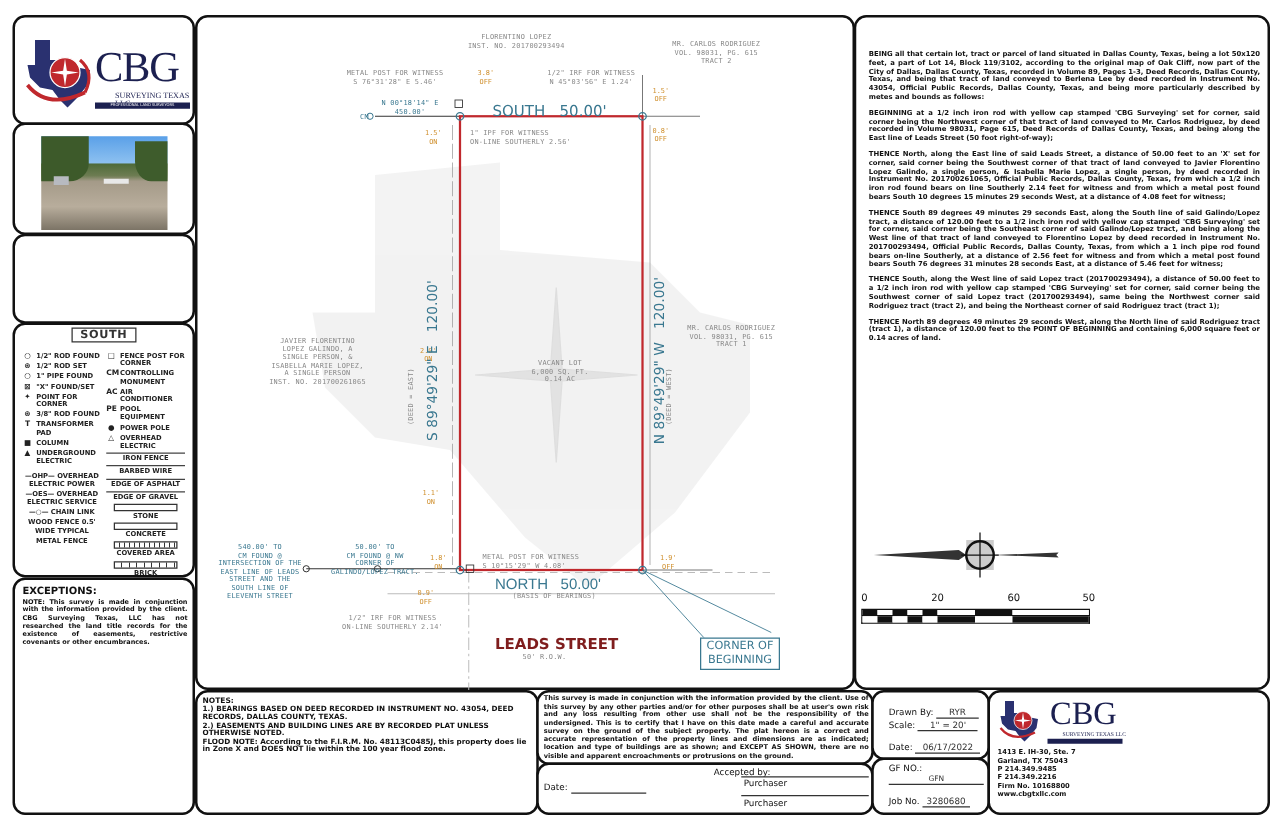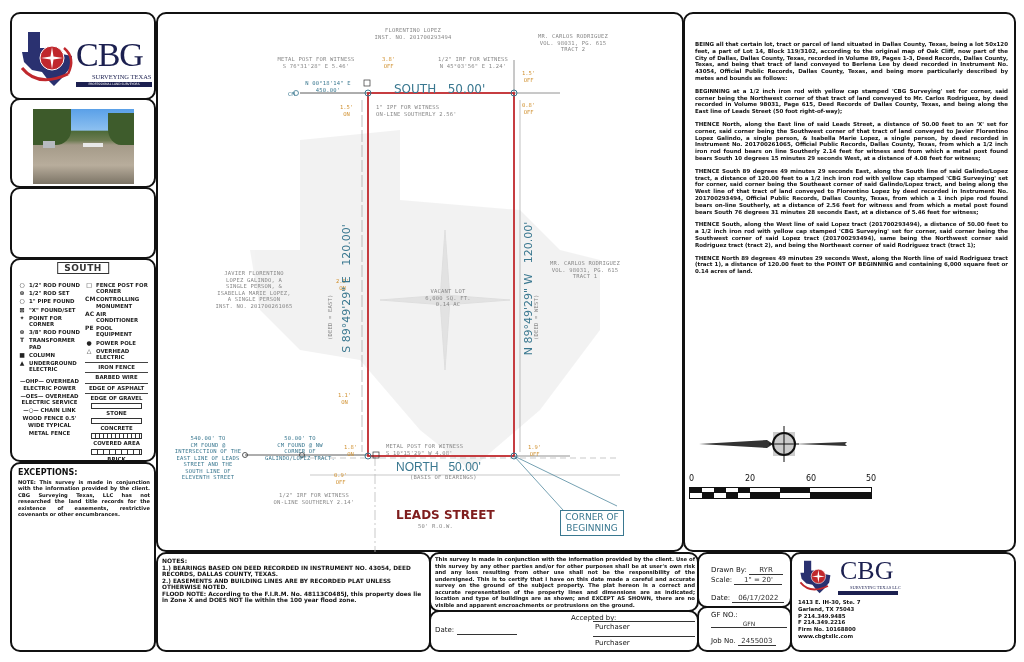--- a/index.html
+++ b/index.html
@@ -373,21 +373,21 @@
 </div>
 
 <div class="box" style="left:697px;top:552px;width:95px;height:56px;">
   <div style="position:absolute;left:12px;top:12px;font-size:7px;"><span>Drawn By:</span> <span class="line-field" style="width:34px;">RYR</span></div>
   <div style="position:absolute;left:12px;top:22px;font-size:7px;"><span>Scale:</span> <span class="line-field" style="width:48px;">1" = 20'</span></div>
   <div style="position:absolute;left:12px;top:40px;font-size:7px;"><span>Date:</span> <span class="line-field" style="width:52px;">06/17/2022</span></div>
 </div>
 <div class="box" style="left:697px;top:606px;width:95px;height:46px;">
   <div style="position:absolute;left:12px;top:3px;font-size:7px;">GF NO.:</div>
   <div class="line-field" style="position:absolute;left:12px;top:12px;width:76px;font-size:6px;">GFN</div>
-  <div style="position:absolute;left:12px;top:29px;font-size:7px;"><span>Job No.</span> <span class="line-field" style="width:38px;">2455003</span></div>
+  <div style="position:absolute;left:12px;top:29px;font-size:7px;"><span>Job No.</span> <span class="line-field" style="width:38px;">3280680</span></div>
 </div>
 
 <div class="box" style="left:790px;top:552px;width:226px;height:100px;">
   <svg width="36" height="38" viewBox="0 0 60 62" style="position:absolute;left:6px;top:4px;">
     <path d="M10 4 L22 4 L22 20 L40 20 L44 26 L54 28 L52 40 L44 50 L36 58 L30 52 L24 44 L14 42 L6 34 L4 24 L10 24 Z" fill="#2a3170"></path>
     <circle cx="34" cy="30" r="12" fill="#c0282d" stroke="#fff" stroke-width="1"></circle>
     <path d="M34 19 L35.5 28.5 L45 30 L35.5 31.5 L34 41 L32.5 31.5 L23 30 L32.5 28.5 Z" fill="#fff"></path>
     <path d="M4 40 Q20 60 50 46" stroke="#c0282d" stroke-width="3" fill="none"></path>
   </svg>
   <div style="position:absolute;left:48px;top:2px;font-family:'Liberation Serif',serif;font-size:26px;color:#1c2050;">CBG</div>

